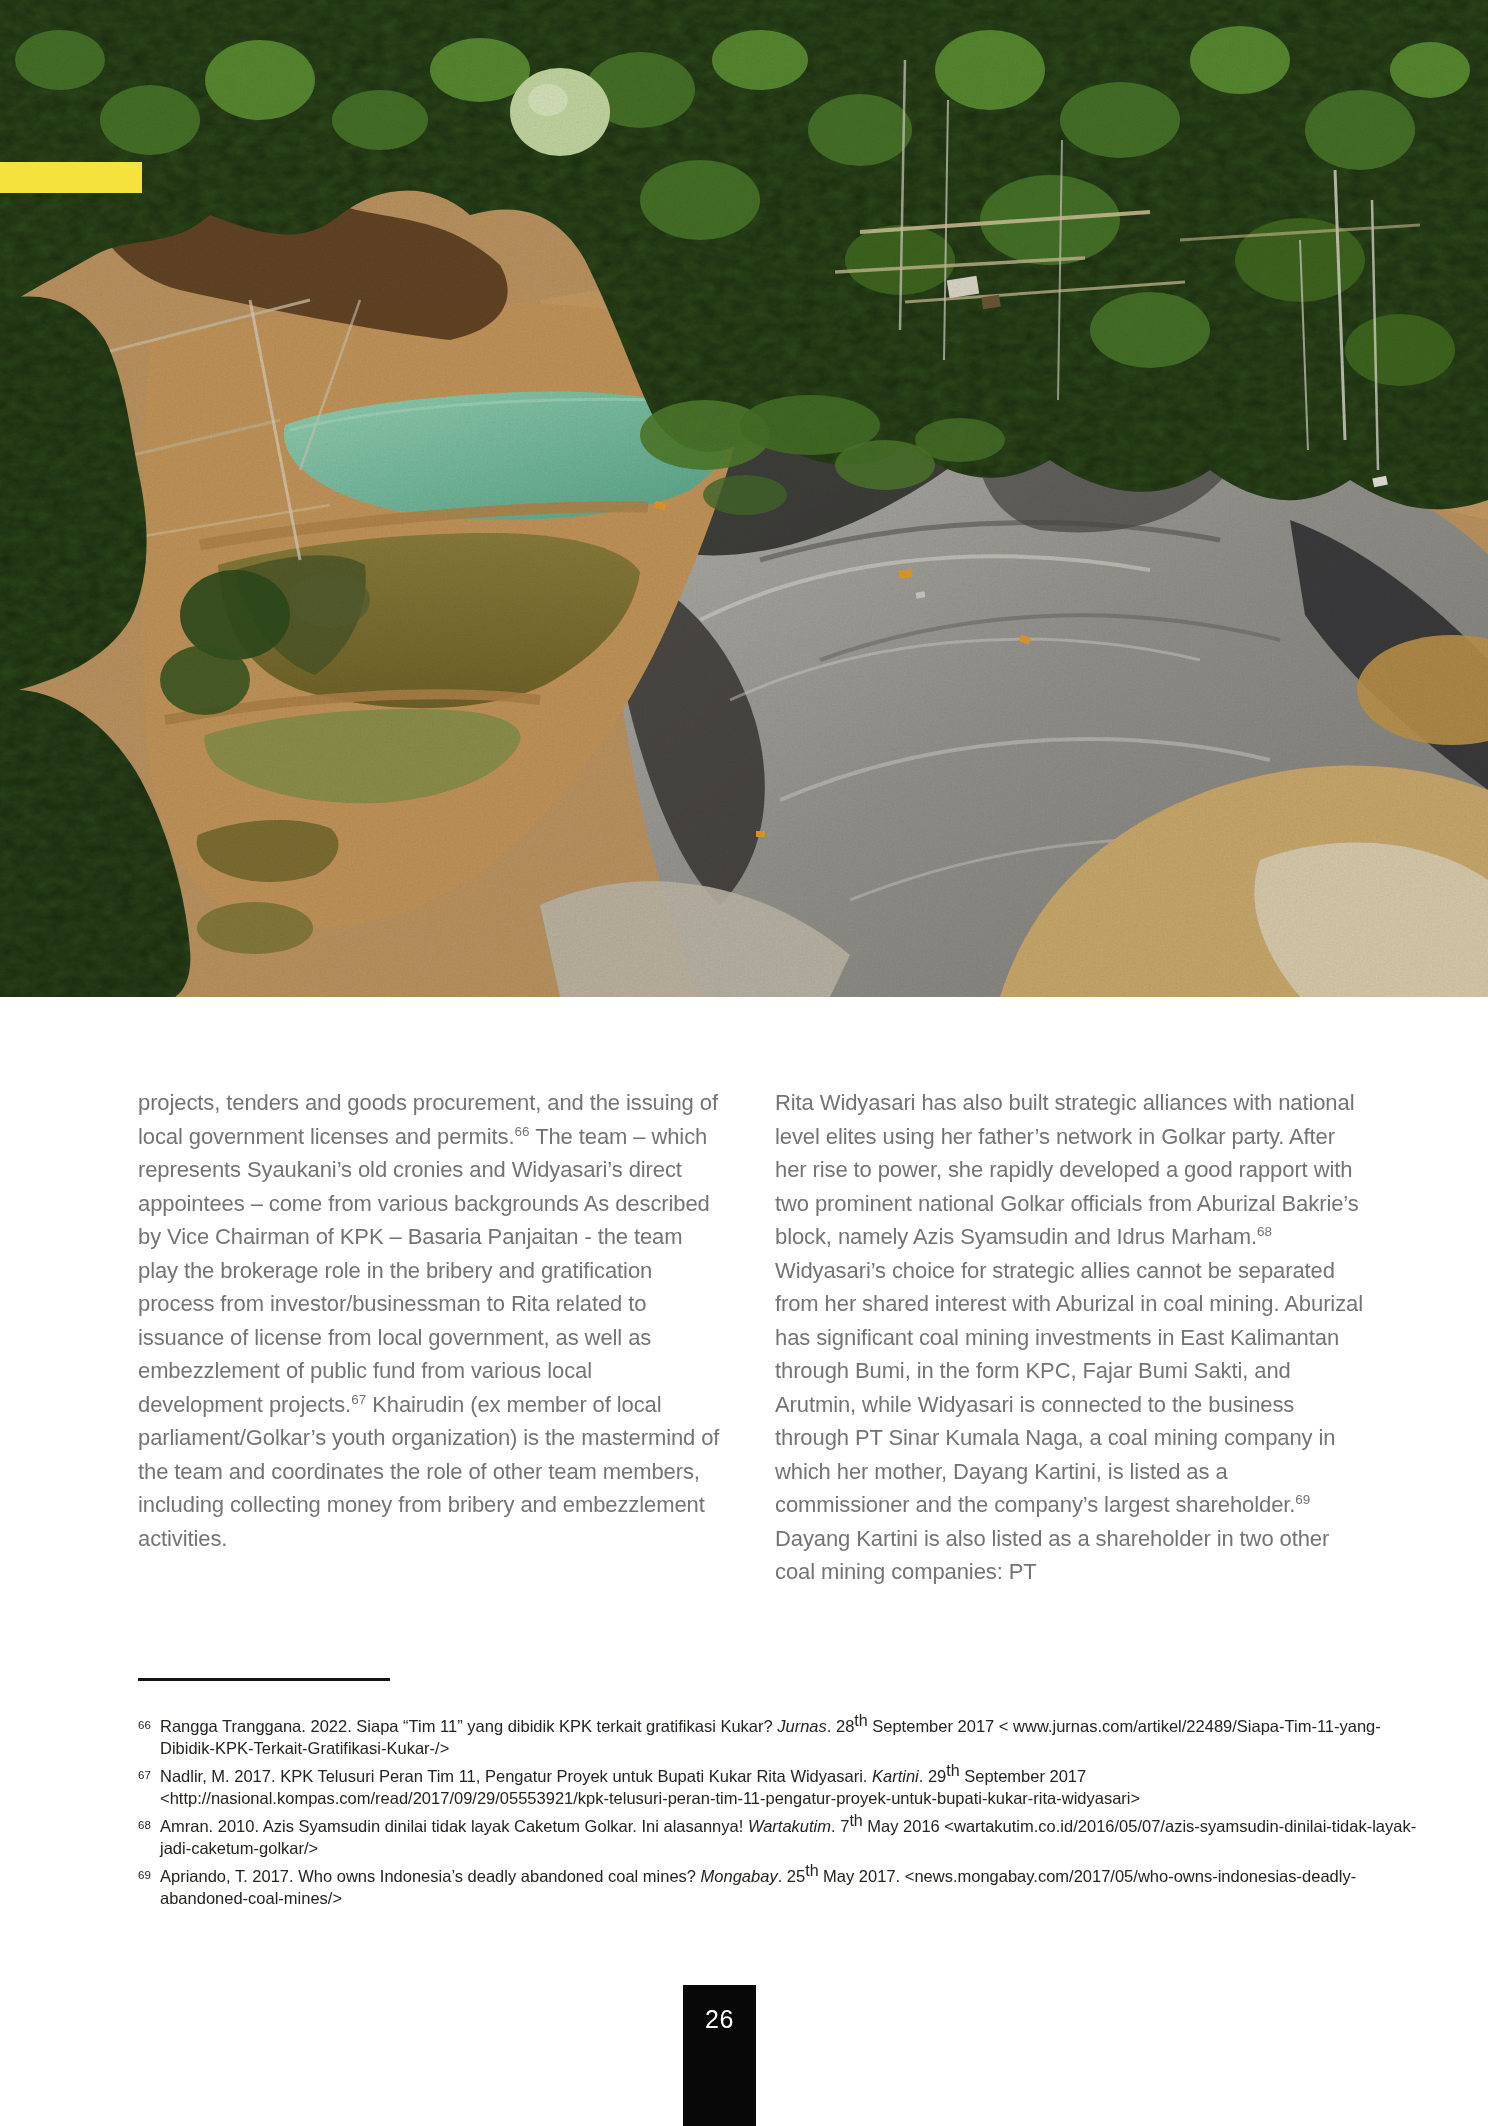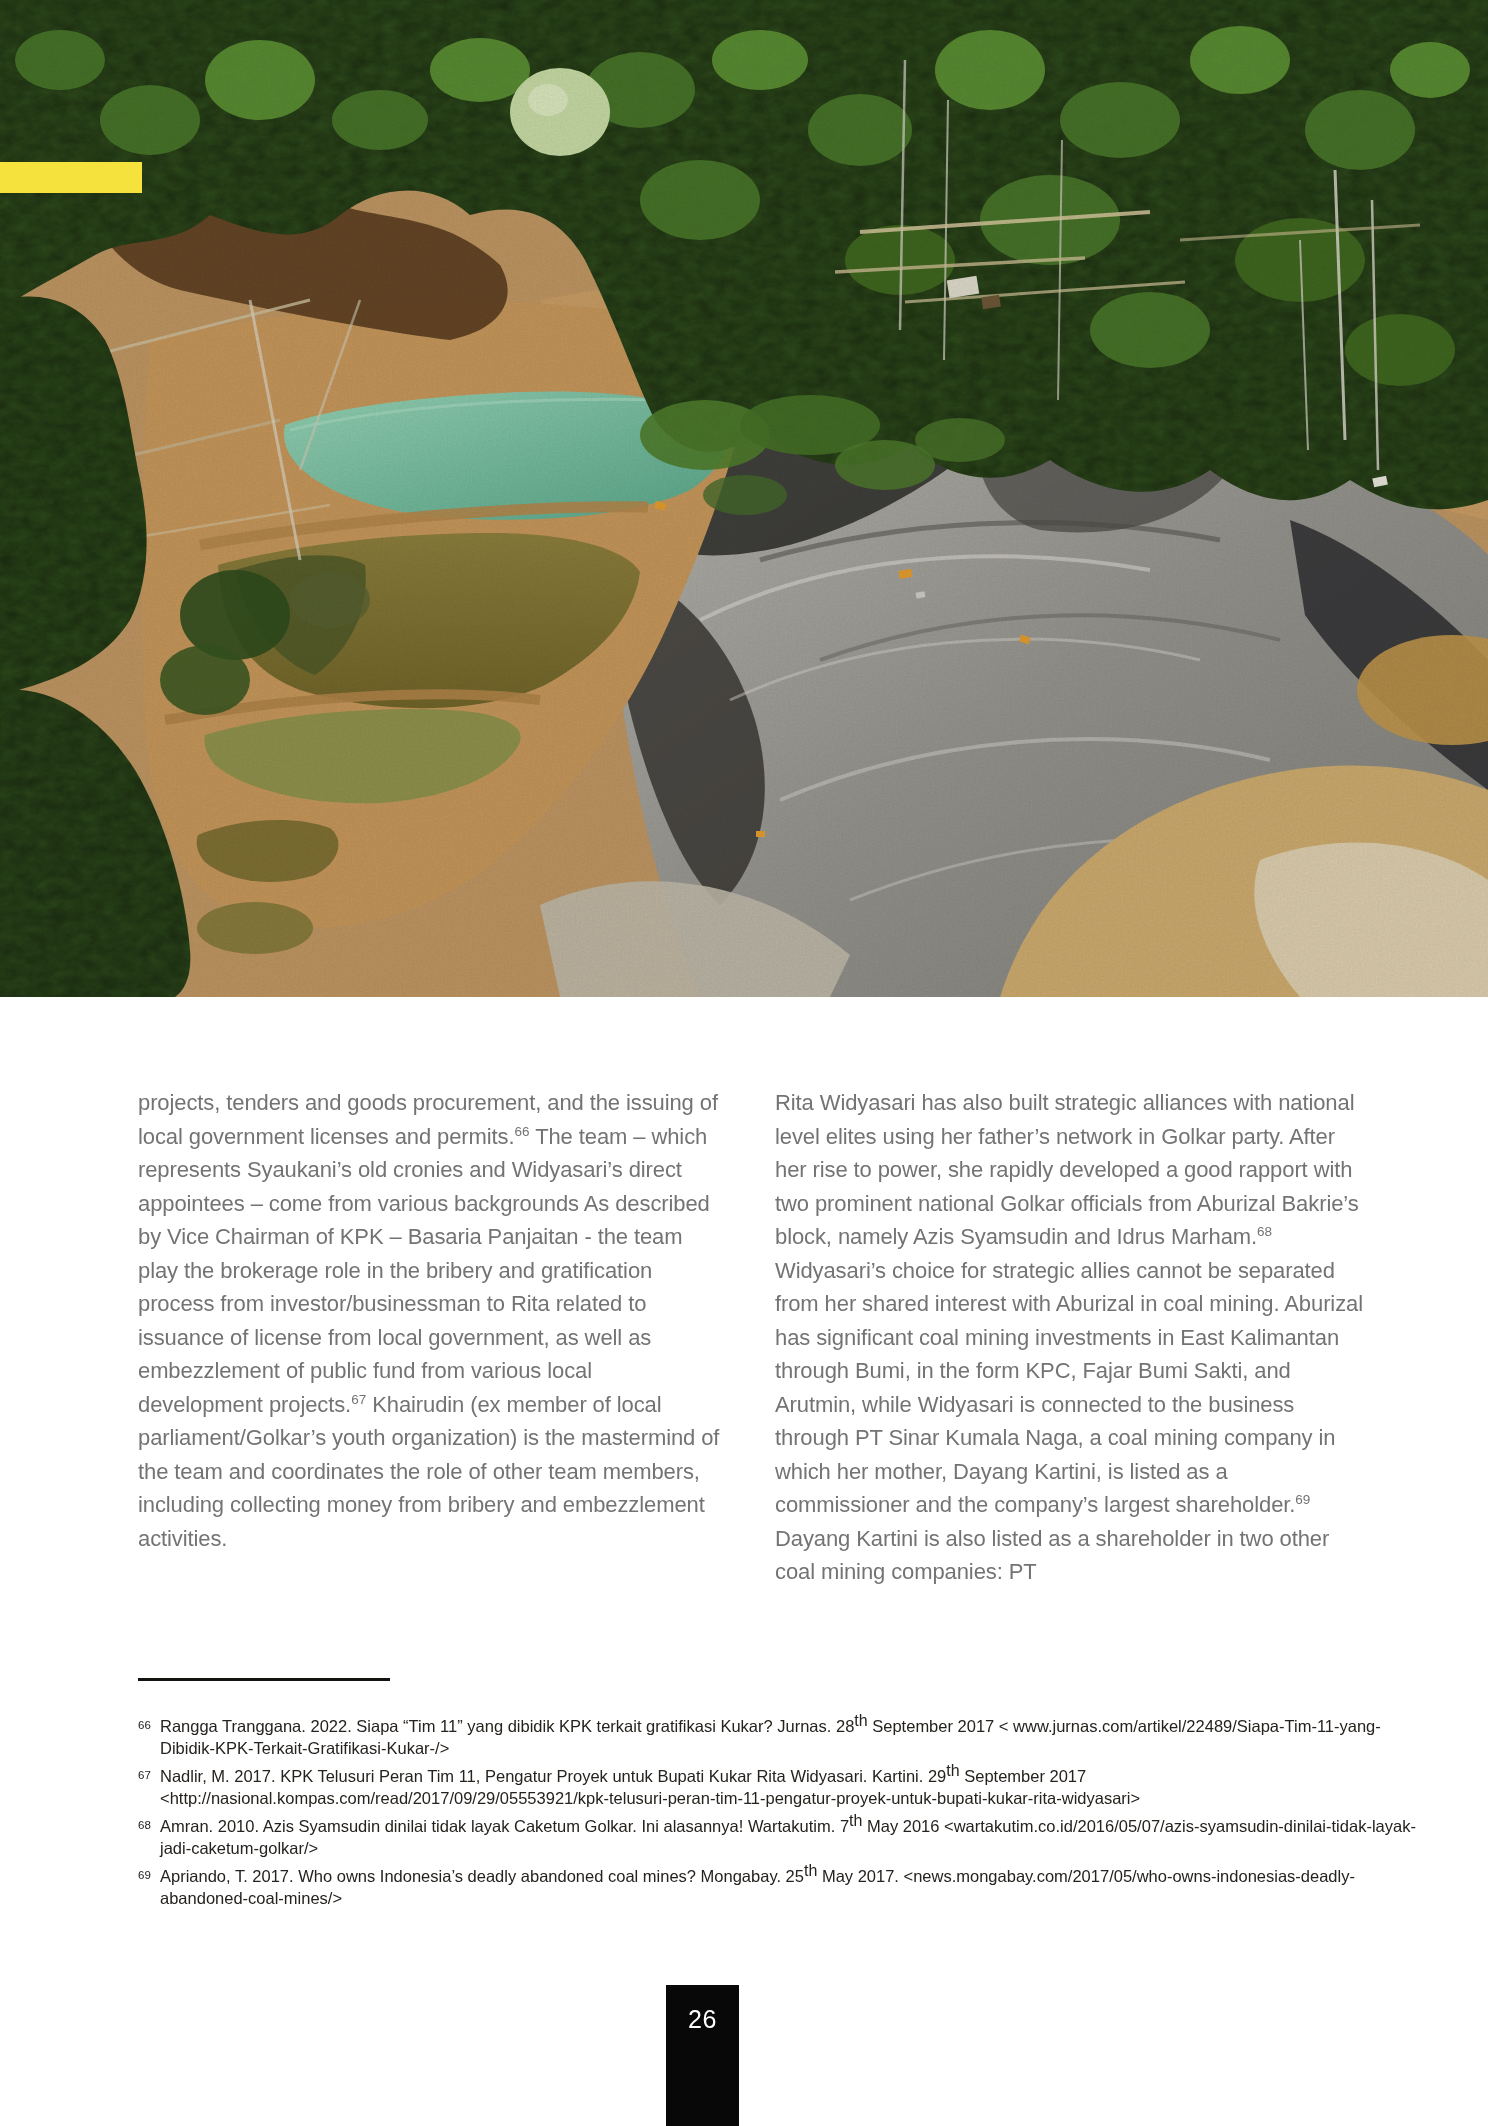--- a/index.html
+++ b/index.html
@@ -13,24 +13,24 @@
   .col { position:absolute; font-size:22px; line-height:33.5px; color:#737373; letter-spacing:-0.1px; text-align:left; }
   .col-left  { left:138px; top:1086px; width:582px; }
   .col-right { left:775px; top:1086px; width:588px; }
   sup.fnref { font-size:13.5px; vertical-align:super; line-height:0; letter-spacing:0; }
 
   .fn-rule { position:absolute; left:138px; top:1678px; width:252px; height:3px; background:#15130f; }
 
   .footnotes { position:absolute; left:138px; top:1716px; width:1296px; }
   .footnote { position:relative; padding-left:22px; margin-bottom:7px; font-size:16.5px; line-height:21.5px; color:#26221e; }
   .footnote .marker { position:absolute; left:0; top:-1px; font-size:11.5px; }
-  .footnote .src { }
+  .footnote .src { font-style:italic; }
   sup.ord { font-size:16px; vertical-align:super; line-height:0; }
 
-  .page-num-box { position:absolute; left:666px; top:1985px; width:73px; height:141px; background:#080808; color:#ffffff; text-align:center; }
+  .page-num-box { position:absolute; left:683px; top:1985px; width:73px; height:141px; background:#080808; color:#ffffff; text-align:center; }
   .page-num-box span { display:block; margin-top:20px; font-size:25px; letter-spacing:0.5px; }
 </style>
 </head>
 <body>
 
 <div class="page">
 
   <div class="photo-wrap">
     <svg width="1488" height="997" viewBox="0 0 1488 997" xmlns="http://www.w3.org/2000/svg">
       <defs>

